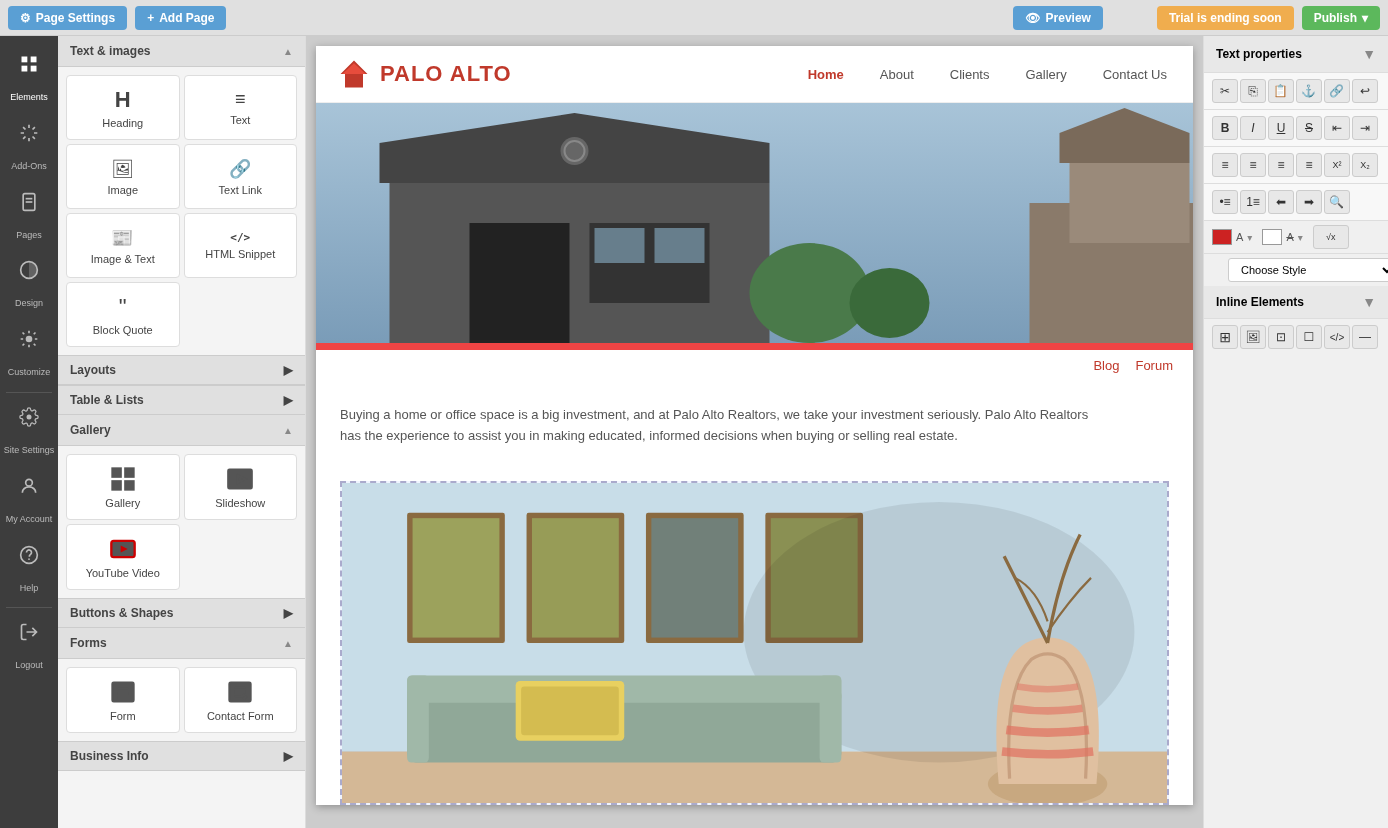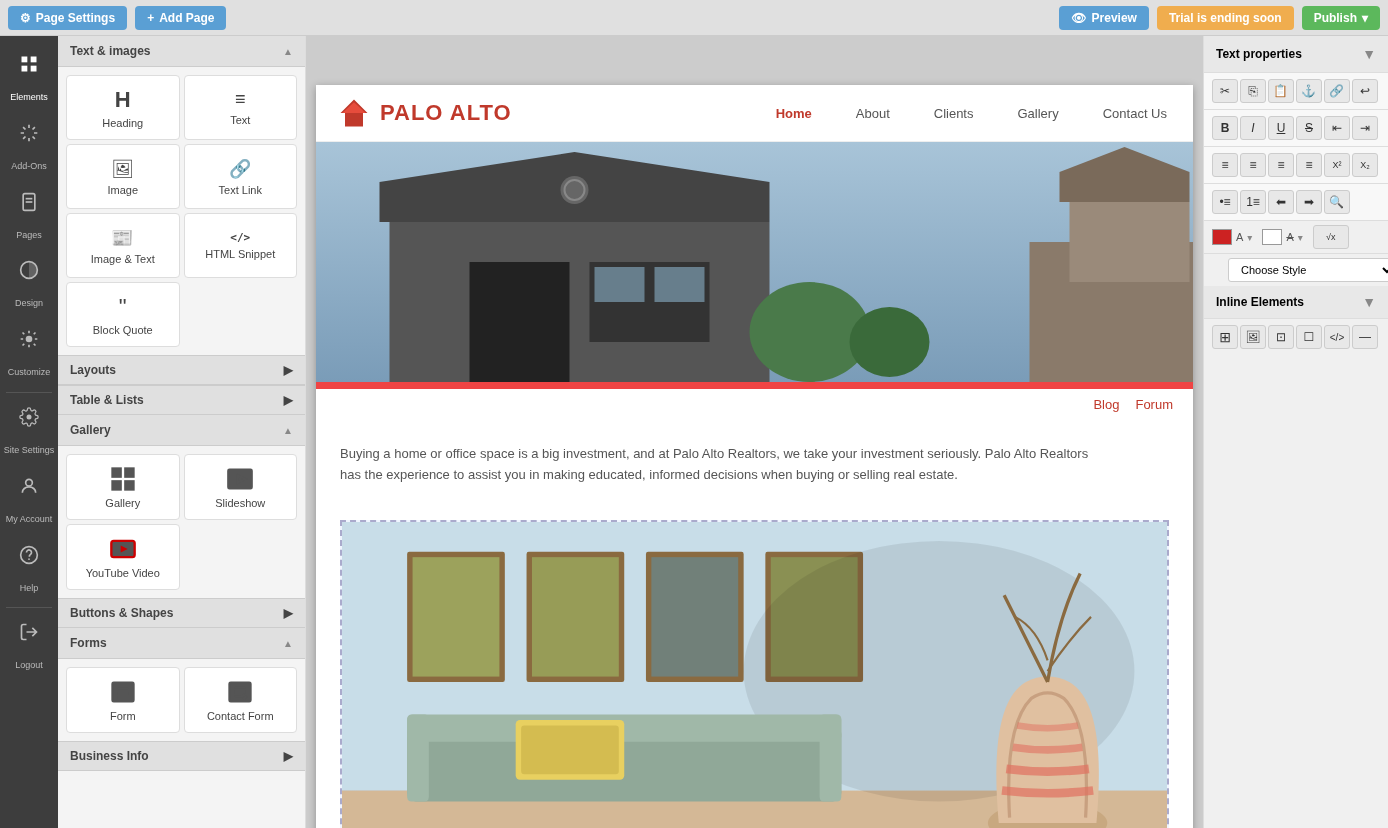--- a/index.html
+++ b/index.html
@@ -21,21 +21,21 @@
       padding: 5px 12px;
       border-radius: 4px;
       border: none;
       cursor: pointer;
       font-size: 12px;
       font-weight: bold;
     }
     .btn-settings { background: #5a9fd4; color: white; }
     .btn-addpage { background: #5a9fd4; color: white; }
     .btn-preview { background: #5a9fd4; color: white; margin-left: auto; }
-    .btn-trial { background: #f0ad4e; color: white; }
+    .btn-trial { background: #f0ad4e; color: white; margin-left: 46px; }
     .btn-publish { background: #5cb85c; color: white; }
 
     
     .main-layout {
       display: flex;
       flex: 1;
       overflow: hidden;
     }
 
     
@@ -129,31 +129,30 @@
       box-shadow: 0 2px 8px rgba(0,0,0,0.3);
     }
 
     
     .site-navbar {
       display: flex;
       align-items: center;
       padding: 10px 20px;
       background: white;
       border-bottom: 1px solid #eee;
-      margin-top: 39px;
     }
     .site-logo {
       display: flex; align-items: center; gap: 8px;
       margin-right: auto;
     }
     .logo-icon {
       width: 36px; height: 36px;
     }
     .logo-text { font-size: 22px; font-weight: bold; color: #c0392b; letter-spacing: 1px; }
-    .site-nav-links { display: flex; gap: 32px; align-items: center; }
+    .site-nav-links { display: flex; gap: 24px; align-items: center; }
     .site-nav-link { font-size: 13px; color: #555; text-decoration: none; cursor: pointer; padding: 4px 6px; }
     .site-nav-link.active { color: #c0392b; font-weight: bold; }
 
     
     .site-hero {
       width: 100%;
       height: 240px;
       background: linear-gradient(135deg, #7a8fa0 0%, #b0c4d8 50%, #8fa5ba 100%);
       position: relative;
       overflow: hidden;

